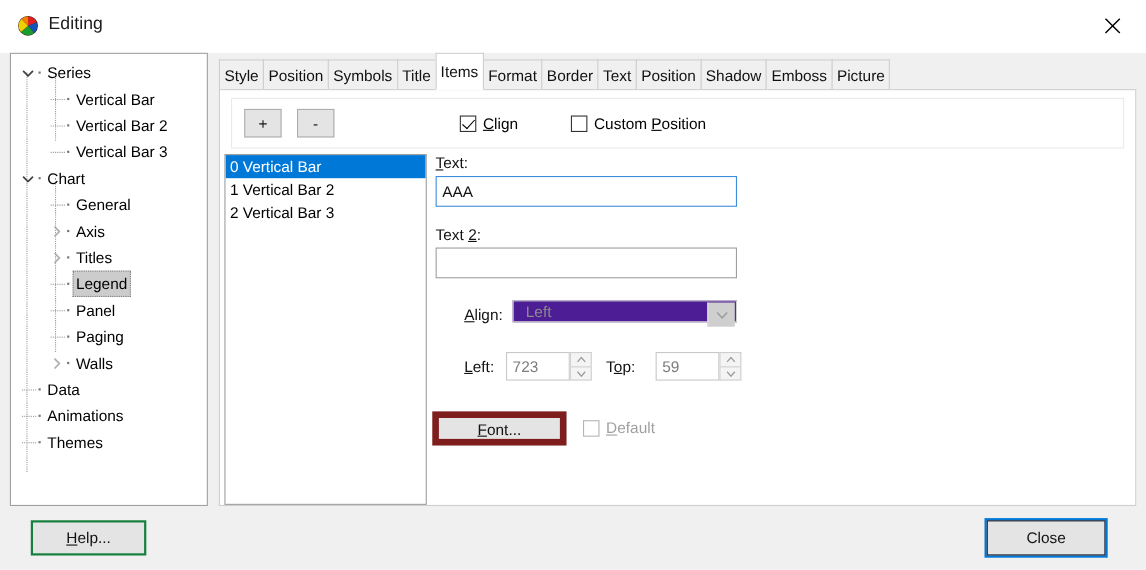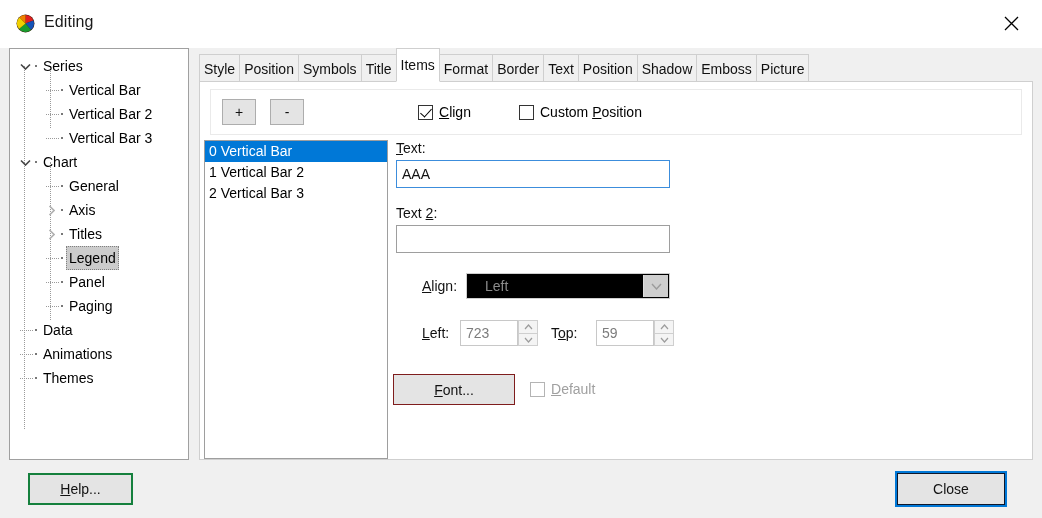--- a/index.html
+++ b/index.html
@@ -264,28 +264,28 @@
     padding: 0 5px;
     line-height: 26px;
   }
   .txt.focused {
     border: 1px solid #3c8ddc;
     outline: none;
   }
   .combo {
     position: absolute;
     box-sizing: border-box;
-    background: #000000;
+    background: #4c1d95;
     border: 1px solid #cfcfcf;
-    height: 26px;
+    height: 20px;
     display: flex;
     align-items: center;
     color: #8b8b8b;
     font-size: 14px;
-    padding-left: 18px;
+    padding-left: 11px;
     cursor: default;
   }
   .combo .arrow-box {
     position: absolute;
     right: 1px; top: 1px;
     width: 24px; height: 22px;
     background: #cfcfcf;
     border-left: 1px solid #dedede;
     display: flex;
     align-items: center;
@@ -319,21 +319,21 @@
     justify-content: center;
     cursor: default;
   }
   .spin-btns div:first-child { border-bottom: none; }
   .spin-btns svg { display: block; }
 
   .btn-std {
     position: absolute;
     box-sizing: border-box;
     background: #e4e4e4;
-    border: 1px solid #7f1d1d;
+    border: 6px solid #7f1d1d;
     font-family: "Liberation Sans", sans-serif;
     font-size: 14px;
     color: #111;
     display: flex;
     align-items: center;
     justify-content: center;
     cursor: default;
   }
 
   
@@ -405,20 +405,23 @@
         <div class="tree-row"><span class="tw-dot" style="left: 51px;"></span><span class="hline" style="left: 36px; top: 12px; width: 13px;"></span><span class="tree-label" style="margin-left: 56px;">General</span></div>
         <div class="tree-row"><span class="tw-chevron" style="left: 34px;"><svg width="7" height="11" viewBox="0 0 7 11" style="vertical-align:middle">
               <path d="M1.5 1 L6 5.5 L1.5 10" stroke="#b0b0b0" stroke-width="1.6" fill="none"></path>
             </svg></span><span class="tw-dot" style="left: 51px;"></span><span class="tree-label" style="margin-left: 56px;">Axis</span></div>
         <div class="tree-row"><span class="tw-chevron" style="left: 34px;"><svg width="7" height="11" viewBox="0 0 7 11" style="vertical-align:middle">
               <path d="M1.5 1 L6 5.5 L1.5 10" stroke="#b0b0b0" stroke-width="1.6" fill="none"></path>
             </svg></span><span class="tw-dot" style="left: 51px;"></span><span class="tree-label" style="margin-left: 56px;">Titles</span></div>
         <div class="tree-row"><span class="tw-dot" style="left: 51px;"></span><span class="hline" style="left: 36px; top: 12px; width: 13px;"></span><span class="tree-label sel" style="margin-left: 56px;">Legend</span></div>
         <div class="tree-row"><span class="tw-dot" style="left: 51px;"></span><span class="hline" style="left: 36px; top: 12px; width: 13px;"></span><span class="tree-label" style="margin-left: 56px;">Panel</span></div>
         <div class="tree-row"><span class="tw-dot" style="left: 51px;"></span><span class="hline" style="left: 36px; top: 12px; width: 13px;"></span><span class="tree-label" style="margin-left: 56px;">Paging</span></div>
+        <div class="tree-row"><span class="tw-chevron" style="left: 34px;"><svg width="7" height="11" viewBox="0 0 7 11" style="vertical-align:middle">
+              <path d="M1.5 1 L6 5.5 L1.5 10" stroke="#b0b0b0" stroke-width="1.6" fill="none"></path>
+            </svg></span><span class="tw-dot" style="left: 51px;"></span><span class="tree-label" style="margin-left: 56px;">Walls</span></div>
         <div class="tree-row"><span class="tw-dot" style="left: 25px;"></span><span class="hline" style="left: 10px; top: 12px; width: 13px;"></span><span class="tree-label" style="margin-left: 30px;">Data</span></div>
         <div class="tree-row"><span class="tw-dot" style="left: 25px;"></span><span class="hline" style="left: 10px; top: 12px; width: 13px;"></span><span class="tree-label" style="margin-left: 30px;">Animations</span></div>
         <div class="tree-row"><span class="tw-dot" style="left: 25px;"></span><span class="hline" style="left: 10px; top: 12px; width: 13px;"></span><span class="tree-label" style="margin-left: 30px;">Themes</span></div>
       </div>
   </div>
 
   <div class="tab-host">
     <div class="tab-strip" id="tab-strip">
         <div class="tab"><span>Style</span></div>
         <div class="tab"><span>Position</span></div>

